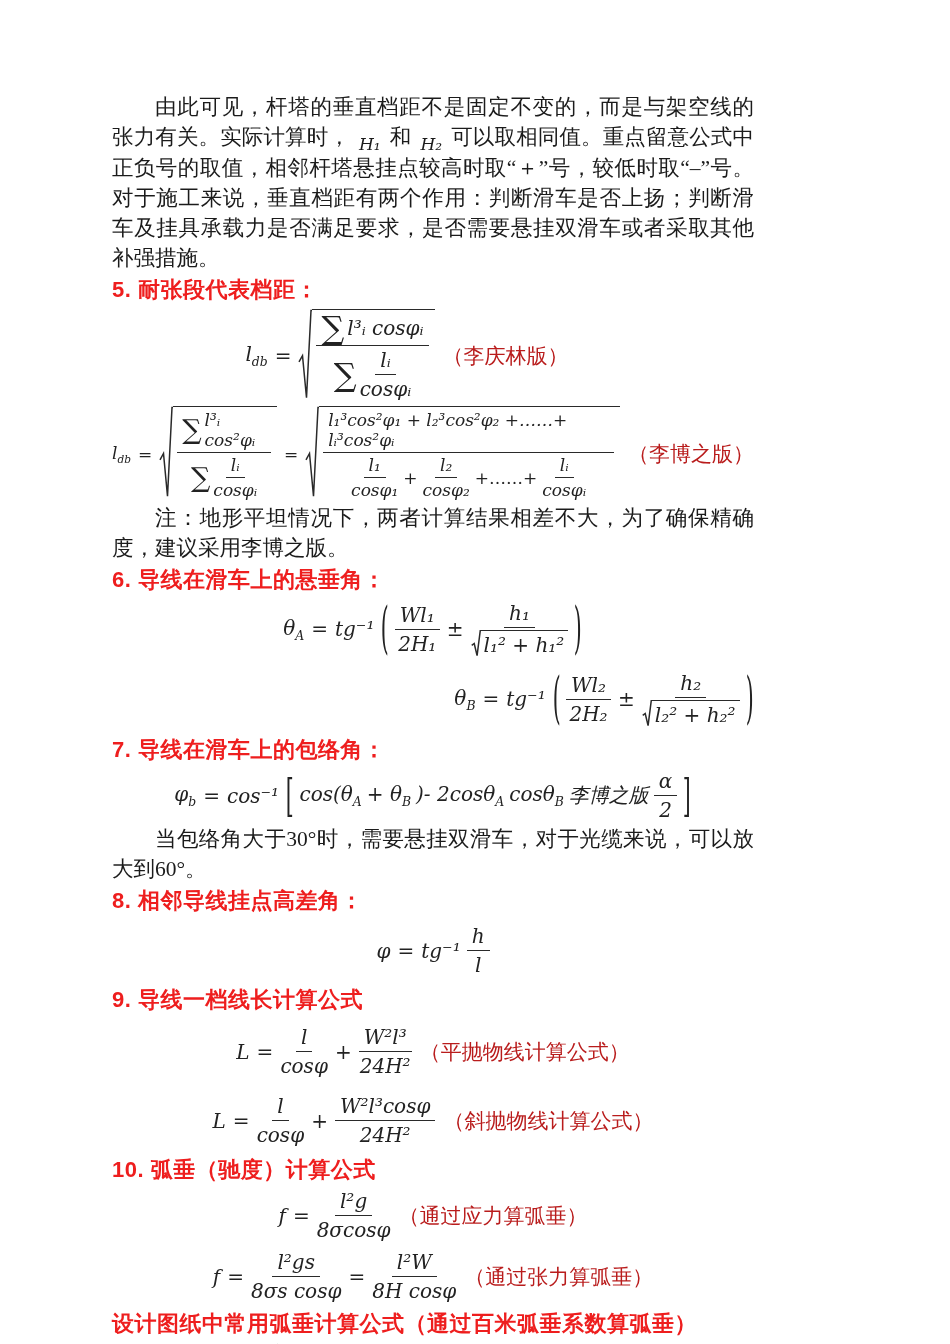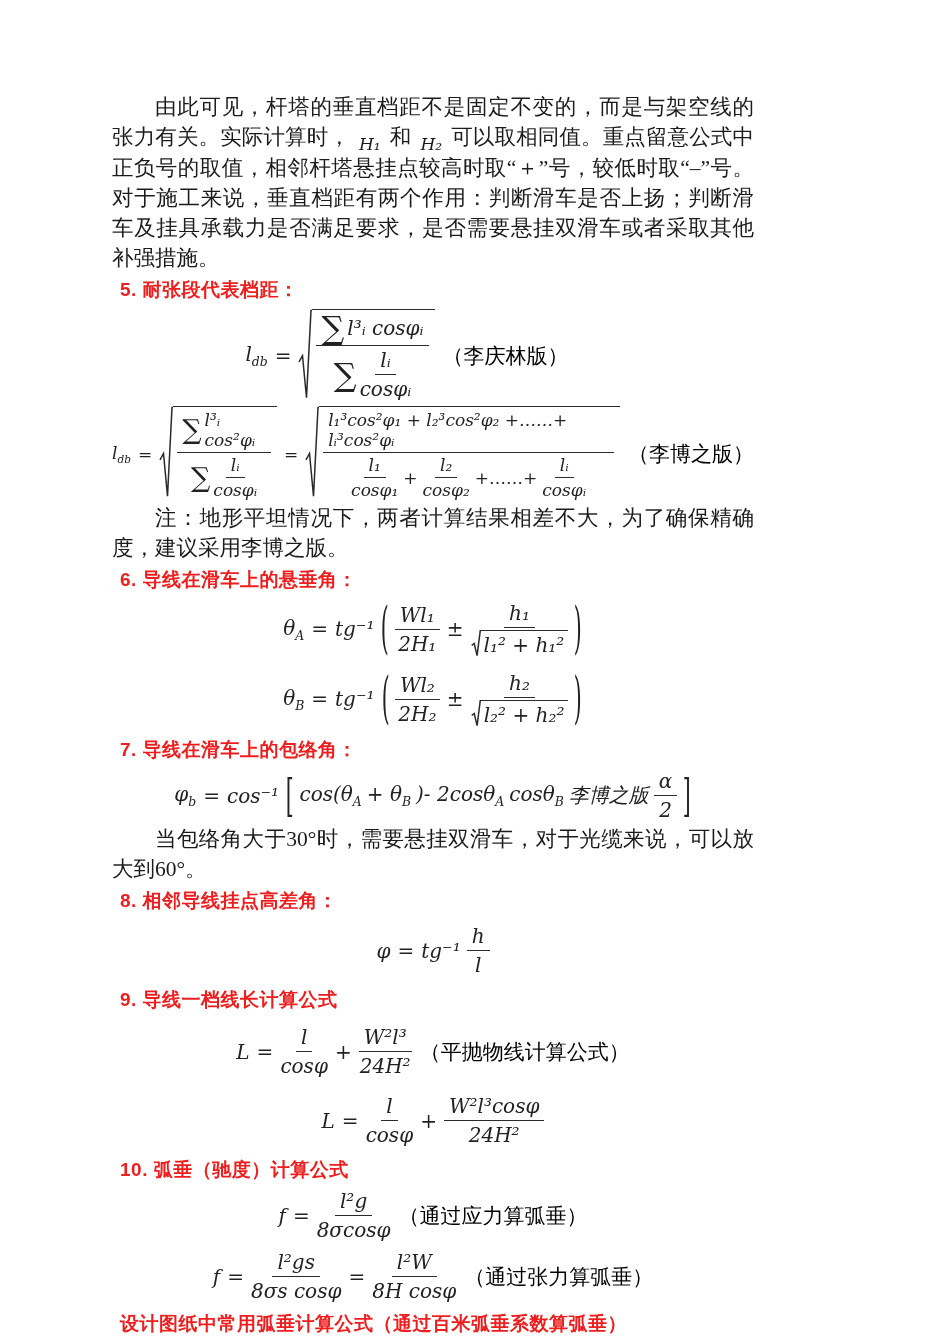--- a/index.html
+++ b/index.html
@@ -13,21 +13,21 @@
     margin:0;font-size:21.5px;line-height:30px;text-align:justify;
     text-indent:2em;color:#1b1b1b;
   }
   .imath{
     font-family:"DejaVu Serif","DejaVu Sans",serif;font-style:italic;
     font-size:17px;position:relative;top:6px;margin:0 9px;
   }
   
   .heading{
     font-family:"Liberation Sans","DejaVu Sans",sans-serif;font-weight:bold;
-    font-size:19px;line-height:30px;margin:2px 8px;color:#ee1e1e;letter-spacing:.5px;
+    font-size:22px;line-height:30px;margin:2px 0;color:#ee1e1e;letter-spacing:.5px;
   }
   .heading.blue{color:#14532d;text-indent:.4em;}
   
   .formula-row{display:flex;justify-content:center;align-items:center;margin:2px 0;}
   .fml{
     display:inline-flex;align-items:center;gap:5px;
     font-family:"DejaVu Serif","DejaVu Sans",serif;font-style:italic;
     font-size:20px;color:#222;
   }
   .fml.f-sm{font-size:17px;}
@@ -51,21 +51,21 @@
   }
   .sqrt.small{padding-left:10px;}
   .sqrt.small .rsvg{width:10px;}
   .sqrt.small .rbody{padding:2px 4px 0 3px;}
   .bp{
     display:inline-block;font-style:normal;line-height:1;font-size:24px;
     transform:scaleY(var(--ps,1.8)) scaleX(.85);transform-origin:center;
   }
   .flabel{
     font-style:normal;font-family:"Liberation Serif","DejaVu Serif",serif;
-    font-size:21px;margin-left:8px;color:#000000;white-space:nowrap;
+    font-size:21px;margin-left:8px;color:#b91c1c;white-space:nowrap;
   }
   .shift-l{transform:translateX(-26px);}
 </style>
 </head>
 <body>
 
 <div class="page">
 
   <p class="body-text"><span>由此可见，杆塔的垂直档距不是固定不变的，而是与架空线的张力有关。实际计算时，</span><span class="imath">H₁</span><span>和</span><span class="imath">H₂</span><span>可以取相同值。重点留意公式中正负号的取值，相邻杆塔悬挂点较高时取“＋”号，较低时取“–”号。对于施工来说，垂直档距有两个作用：判断滑车是否上扬；判断滑车及挂具承载力是否满足要求，是否需要悬挂双滑车或者采取其他补强措施。</span></p>
 
@@ -207,21 +207,21 @@
             <span class="rbody">
                 <span>l₁² + h₁²</span>
               </span>
           </span>
         </span>
       </span>
       <span class="bp" style="--ps:2.3">)</span>
     </span>
   </div>
 
-  <div class="formula-row" style="margin:14px 0 8px;">
+  <div class="formula-row" style="margin:14px 0 8px;justify-content:flex-end;">
     <span class="fml">
       <span><span>θ</span><sub>B</sub></span>
       <span class="op">=</span>
       <span class="fn">tg⁻¹</span>
       <span class="bp" style="--ps:2.3">(</span>
       <span class="frac">
         <span class="num">
             <span>Wl₂</span>
           </span>
         <span class="den">
@@ -335,20 +335,21 @@
       <span class="op">+</span>
       <span class="frac">
         <span class="num">
             <span>W²l³cosφ</span>
           </span>
         <span class="den">
             <span>24H²</span>
           </span>
       </span>
     </span>
+    <span class="flabel">（斜抛物线计算公式）</span>
   </div>
 
   <h3 class="heading">10. 弧垂（驰度）计算公式</h3>
 
   <div class="formula-row" style="margin:4px 0 2px;">
     <span class="fml">
       <span>f</span>
       <span class="op">=</span>
       <span class="frac">
         <span class="num">

